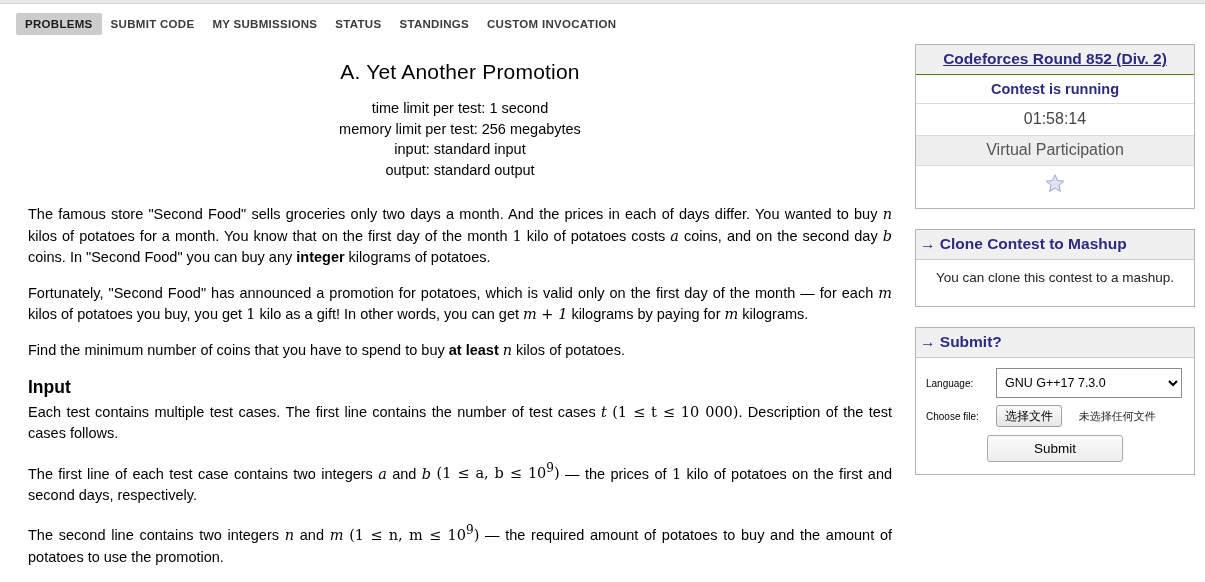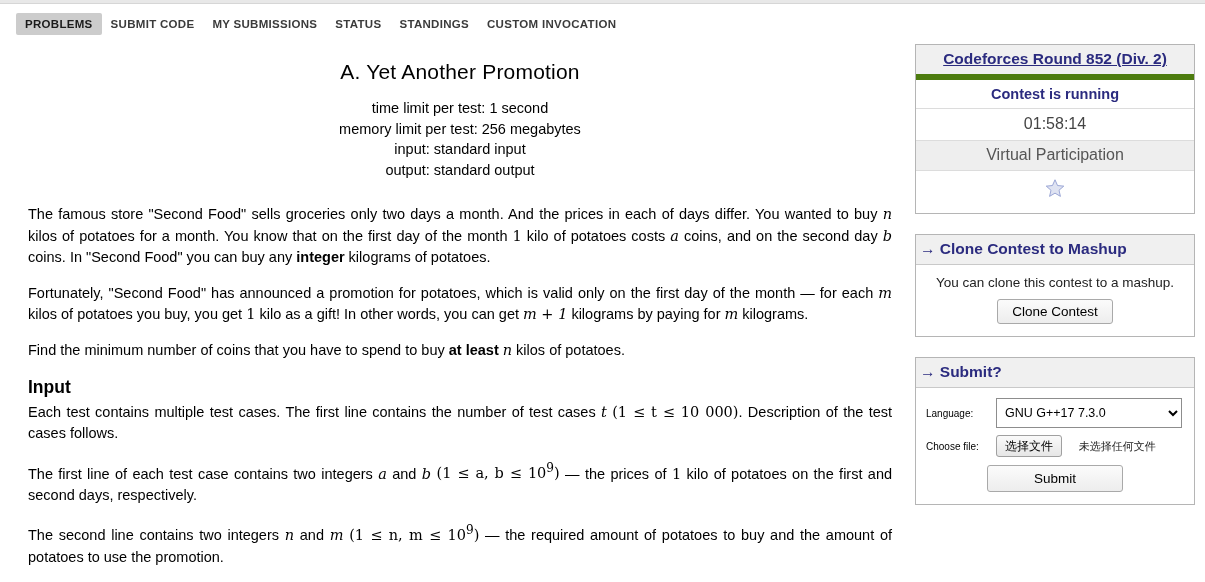--- a/index.html
+++ b/index.html
@@ -106,21 +106,21 @@
     background: #ffffff;
     margin-bottom: 20px;
   }
   .box-header {
     text-align: center;
     font-size: 15.5px;
     font-weight: bold;
     color: #2b2b7f;
     padding: 5px 4px 6px 4px;
     background: #f0f0f0;
-    border-bottom: 6px solid #4d7c0f;
+    border-bottom: 1px solid #4d7c0f;
   }
   .box-header u { text-decoration: underline; }
   .contest-running {
     text-align: center;
     color: #2b2b7f;
     font-weight: bold;
     font-size: 14.5px;
     padding: 6px 0 6px 0;
     background: #ffffff;
     border-bottom: 1px solid #dcdcdc;
@@ -273,23 +273,20 @@
       <svg width="22" height="21" viewBox="0 0 24 24" aria-hidden="true">
         <polygon points="12,2 14.9,8.6 22,9.3 16.6,14 18.2,21 12,17.3 5.8,21 7.4,14 2,9.3 9.1,8.6" fill="#dfe3f2" stroke="#8f9bd0" stroke-width="1"></polygon>
       </svg>
     </div>
   </div>
 
   <div class="box">
     <div class="arrow-header">→ Clone Contest to Mashup</div>
     <div class="box-body">
       <div class="clone-text">You can clone this contest to a mashup.</div>
-      <div class="center">
-        <button class="btn">Clone Contest</button>
-      </div>
     </div>
   </div>
 
   <div class="box">
     <div class="arrow-header">→ Submit?</div>
     <div class="box-body">
       <div class="form-row">
         <div class="form-label">Language:</div>
         <select class="lang">
           <option>GNU G++17 7.3.0</option>

